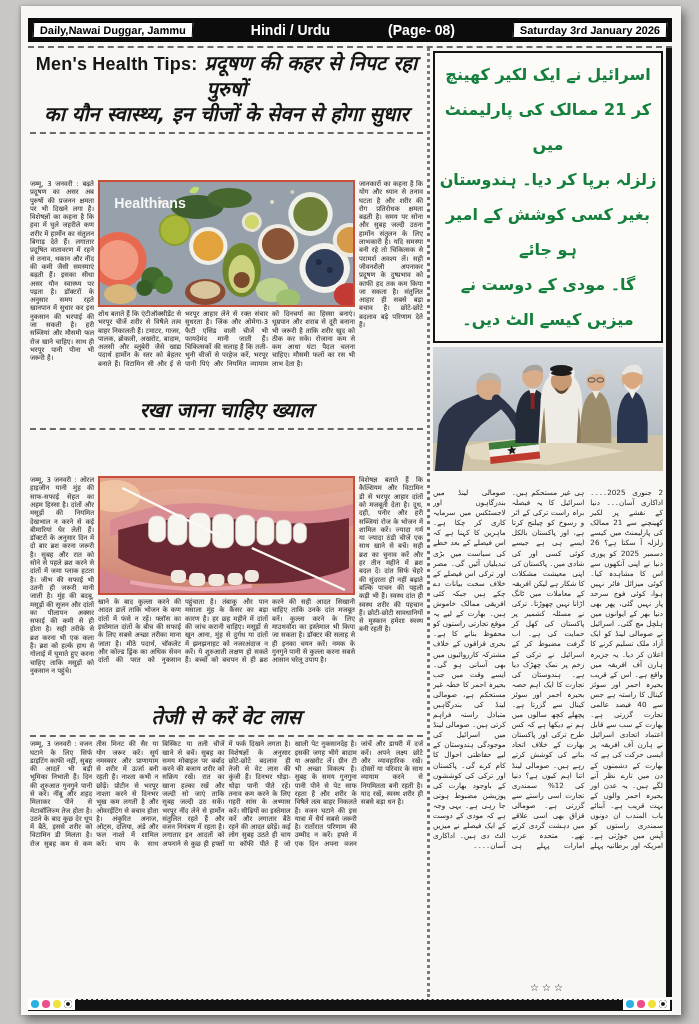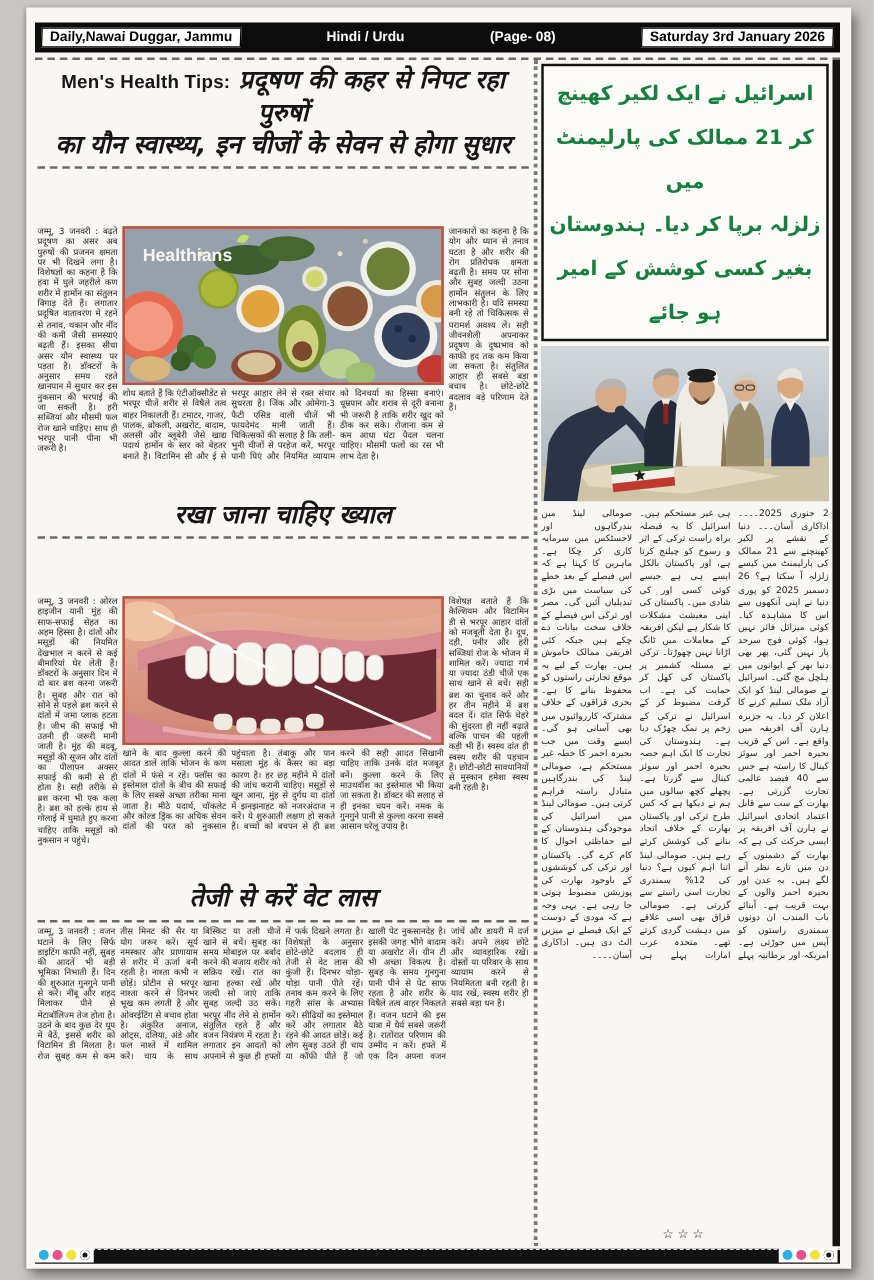--- a/index.html
+++ b/index.html
@@ -18,42 +18,42 @@
     position:absolute;left:7px;top:12px;right:9px;height:24px;
     background:#0c0c0c;display:flex;align-items:center;
     justify-content:space-between;padding:0 5px;box-sizing:border-box;
     font-family:"Liberation Sans",sans-serif;
   }
   .mast-box{
     background:#fff;color:#000;font-weight:bold;font-size:11px;
     padding:1px 6px;border:1px solid #000;white-space:nowrap;
     transform:skewX(-2deg);
   }
-  .mast-mid{color:#fff;font-weight:bold;font-size:11px;white-space:nowrap;}
+  .mast-mid{color:#fff;font-weight:bold;font-size:14px;white-space:nowrap;}
   
   .content{
     position:absolute;left:7px;right:9px;top:40px;bottom:18px;
     display:flex;border-top:2px dashed #6a6a6a;
   }
   .left-sec{
     width:402px;box-sizing:border-box;
     border-right:3px dotted #7a7a7a;padding:0 4px 0 2px;
   }
   .urdu-sec{
     flex:1;box-sizing:border-box;border-right:6px solid #141414;
     padding:3px 3px 0 3px;display:flex;flex-direction:column;
   }
   
   .article{box-sizing:border-box;}
   .hl{
     text-align:center;font-weight:bold;color:#161616;
     border-bottom:2px dashed #6a6a6a;padding:3px 2px 5px;
     font-size:20px;line-height:25px;font-style:italic;
   }
-  .hl .kicker{font-style:normal;font-size:15px;letter-spacing:.2px;
+  .hl .kicker{font-style:normal;font-size:18px;letter-spacing:.2px;
     font-family:"Liberation Sans",sans-serif;margin-top:40px;}
   .a-body{display:flex;gap:4px;padding:3px 0 2px;margin-top:43px;}
   .side-col{width:64px;flex:0 0 64px;}
   .mid-block{flex:1;min-width:0;}
   .news-txt{
     font-size:6.8px;line-height:8.3px;text-align:justify;color:#232323;
     word-break:break-word;hyphens:auto;
   }
   .mid-text{column-count:3;column-gap:4px;}
   .photo-frame{border:2px solid #c8503a;background:#9aa3ac;overflow:hidden;}
@@ -65,21 +65,21 @@
   .urdu-hl{
     border:2px solid #141414;direction:rtl;text-align:center;
     font-weight:bold;font-size:16px;line-height:35px;color:#15803d;
     padding:4px 3px;background:#fcfbf8;
   }
   .urdu-photo{height:124px;margin:4px 0 3px;background:#b9c1c8;overflow:hidden;}
   .urdu-photo svg{display:block;width:100%;height:100%;}
   .urdu-body{
     flex:1;direction:rtl;column-count:3;column-gap:6px;
     font-size:7.2px;line-height:10.1px;text-align:justify;color:#1d1d1d;
-    overflow:hidden;margin-top:2px;
+    overflow:hidden;margin-top:14px;
   }
   .urdu-stars{direction:rtl;text-align:center;font-size:10px;color:#222;
     letter-spacing:3px;padding:2px 0 4px;}
   
   .bottom-bar{
     position:absolute;left:7px;right:9px;bottom:4px;height:11px;
     background:#121212;border-top:1px dashed #e8e8e8;
   }
   .reg-dots{
     position:absolute;top:-2px;display:flex;gap:3px;background:#fff;
@@ -220,20 +220,21 @@
         </div>
         <div class="cols6 news-txt">जम्मू, 3 जनवरी : वजन घटाने के लिए सिर्फ डाइटिंग काफी नहीं, सुबह की आदतें भी बड़ी भूमिका निभाती हैं। दिन की शुरुआत गुनगुने पानी से करें। नींबू और शहद मिलाकर पीने से मेटाबॉलिज्म तेज होता है। उठने के बाद कुछ देर धूप में बैठें, इससे शरीर को विटामिन डी मिलता है। रोज सुबह कम से कम तीस मिनट की सैर या योग जरूर करें। सूर्य नमस्कार और प्राणायाम से शरीर में ऊर्जा बनी रहती है। नाश्ता कभी न छोड़ें। प्रोटीन से भरपूर नाश्ता करने से दिनभर भूख कम लगती है और ओवरईटिंग से बचाव होता है। अंकुरित अनाज, ओट्स, दलिया, अंडे और फल नाश्ते में शामिल करें। चाय के साथ बिस्किट या तली चीजें खाने से बचें। सुबह का समय मोबाइल पर बर्बाद करने की बजाय शरीर को सक्रिय रखें। रात का खाना हल्का रखें और जल्दी सो जाएं ताकि सुबह जल्दी उठ सकें। भरपूर नींद लेने से हार्मोन संतुलित रहते हैं और वजन नियंत्रण में रहता है। लगातार इन आदतों को अपनाने से कुछ ही हफ्तों में फर्क दिखने लगता है। विशेषज्ञों के अनुसार छोटे-छोटे बदलाव ही तेजी से वेट लास की कुंजी हैं। दिनभर थोड़ा-थोड़ा पानी पीते रहें। तनाव कम करने के लिए गहरी सांस के अभ्यास करें। सीढ़ियों का इस्तेमाल करें और लगातार बैठे रहने की आदत छोड़ें। कई लोग सुबह उठते ही चाय या कॉफी पीते हैं जो खाली पेट नुकसानदेह है। इसकी जगह भीगे बादाम या अखरोट लें। ग्रीन टी भी अच्छा विकल्प है। सुबह के समय गुनगुना पानी पीने से पेट साफ रहता है और शरीर के विषैले तत्व बाहर निकलते हैं। वजन घटाने की इस यात्रा में धैर्य सबसे जरूरी है। रातोंरात परिणाम की उम्मीद न करें। हफ्ते में एक दिन अपना वजन जांचें और डायरी में दर्ज करें। अपने लक्ष्य छोटे और व्यावहारिक रखें। दोस्तों या परिवार के साथ व्यायाम करने से नियमितता बनी रहती है। याद रखें, स्वस्थ शरीर ही सबसे बड़ा धन है।</div>
       </div>
 
     </div>
 
     <div class="urdu-sec">
       <div class="urdu-hl">
         <span>اسرائیل نے ایک لکیر کھینچ کر 21 ممالک کی پارلیمنٹ میں</span><br>
         <span>زلزلہ برپا کر دیا۔ ہندوستان بغیر کسی کوشش کے امیر ہو جائے</span><br>
+        <span>گا۔ مودی کے دوست نے میزیں کیسے الٹ دیں۔</span>
       </div>
 
       <div class="urdu-photo">
         <svg viewBox="0 0 240 124" preserveAspectRatio="none">
           <defs>
             <linearGradient id="sky" x1="0" y1="0" x2="0" y2="1">
               <stop offset="0" stop-color="#d3d8dc"></stop>
                 <stop offset="1" stop-color="#a8b1b9"></stop>
             </linearGradient>
           </defs>

